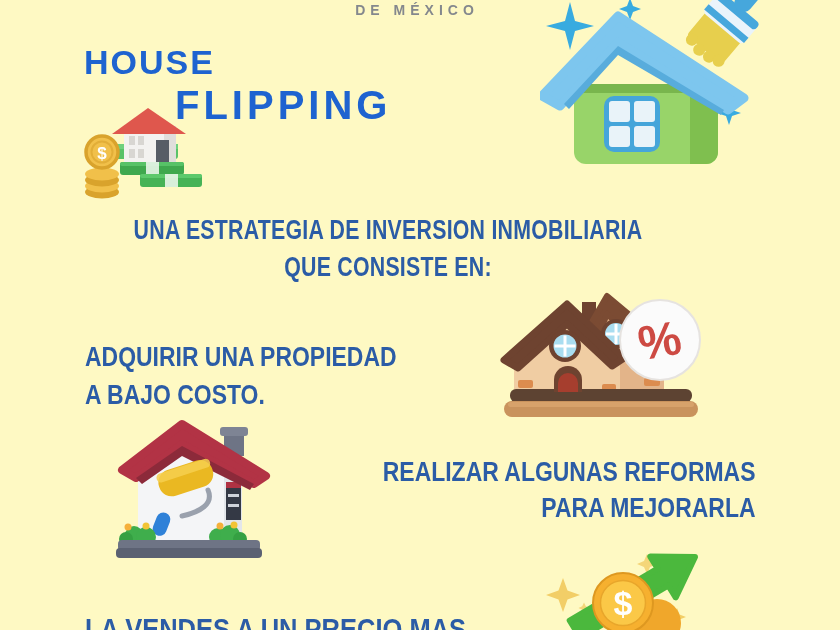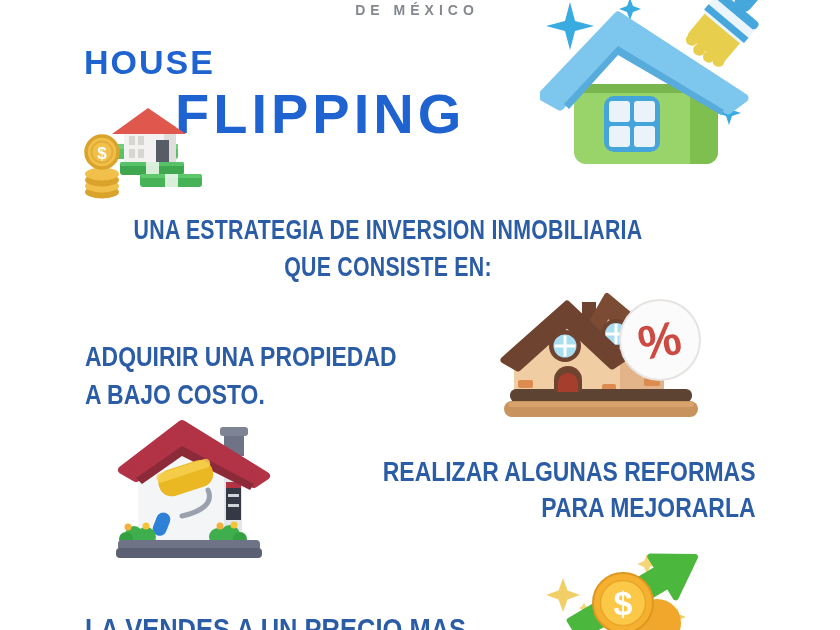--- a/index.html
+++ b/index.html
@@ -1,29 +1,29 @@
 <!DOCTYPE html>
 <html><head>
 <meta charset="utf-8">
 <style>
   html,body{margin:0;padding:0;background:#d7d7d7;}
   #canvas{
     position:relative;width:840px;height:630px;overflow:hidden;
-    background:#ffffff;font-family:"Liberation Sans",sans-serif;
+    background:#fef9c3;font-family:"Liberation Sans",sans-serif;
   }
   .brand{
     position:absolute;top:2px;left:-3px;width:840px;text-align:center;
     font-size:14px;font-weight:700;letter-spacing:5px;color:#84888d;
   }
   .title{
     position:absolute;left:84px;top:44px;margin:0;color:#1e63d0;
     font-weight:800;line-height:1.06;
   }
   .title .t1{display:block;font-size:34px;letter-spacing:2px;}
-  .title .t2{display:block;font-size:56px;letter-spacing:4px;margin-left:91px;margin-top:4px;}
+  .title .t2{display:block;font-size:40px;letter-spacing:4px;margin-left:91px;margin-top:4px;}
   .blue-copy{position:absolute;color:#2b5ca6;font-weight:700;}
   .intro{
     top:212px;left:-32px;width:840px;text-align:center;
     font-size:27px;line-height:37px;letter-spacing:.3px;
     transform:scaleX(.79);transform-origin:420px 0;
   }
   .step-buy{
     top:338px;left:85px;font-size:27px;line-height:38px;
     transform:scaleX(.85);transform-origin:left top;
   }

